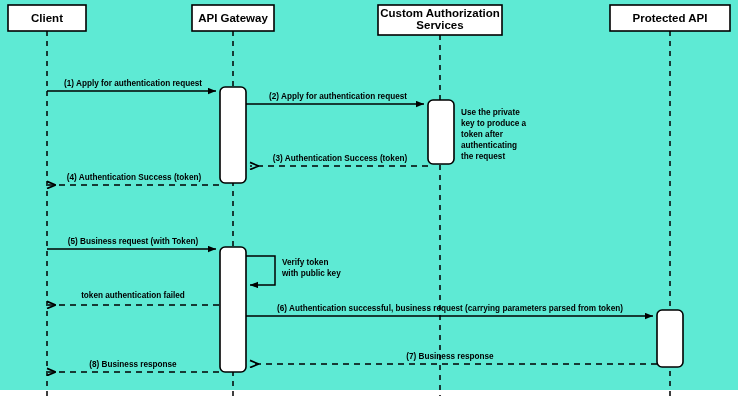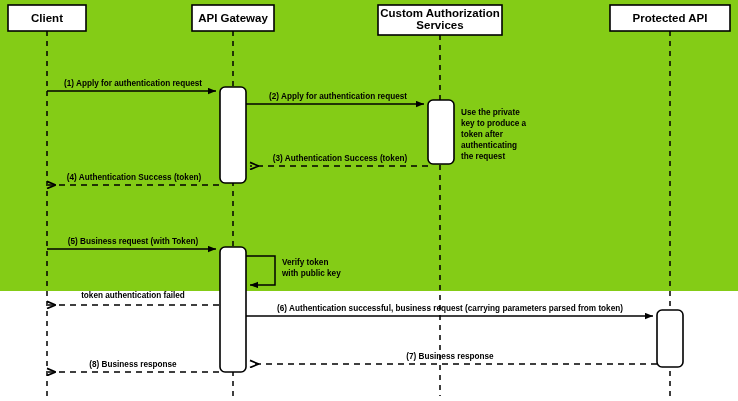--- a/index.html
+++ b/index.html
@@ -10,22 +10,22 @@
   }
   body {
     width: 738px;
     height: 401px;
     overflow: hidden;
     font-family: "Liberation Sans", sans-serif;
   }
   #diagram-root {
     position: relative;
     width: 738px;
-    height: 291px;
-    background: #84cc16;
+    height: 390px;
+    background: #5eead4;
   }
   svg.diagram {
     display: block;
     width: 738px;
     height: 401px;
   }
   .lifeline-box {
     fill: #ffffff;
     stroke: #000000;
     stroke-width: 1.6;

